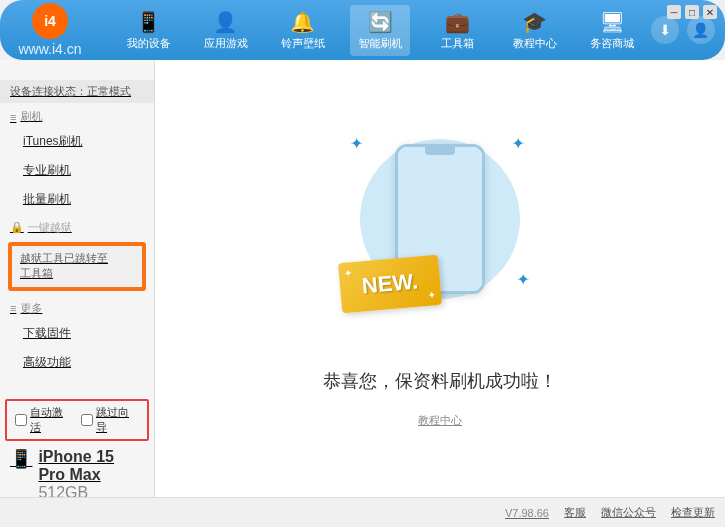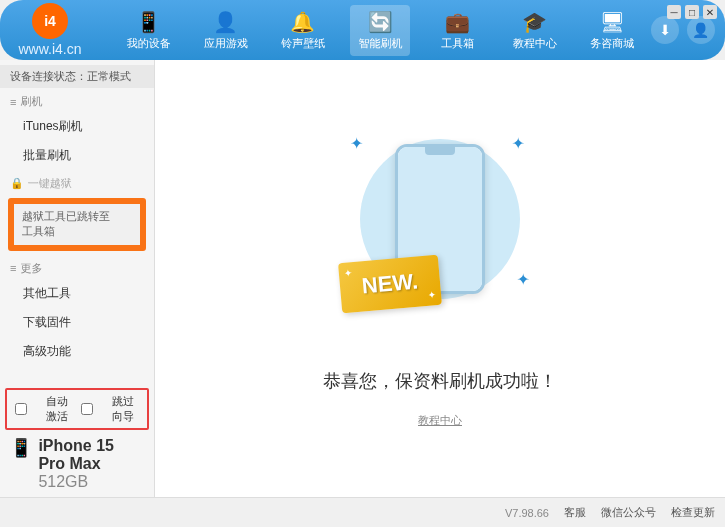--- a/index.html
+++ b/index.html
@@ -84,21 +84,22 @@
       display: flex;
       height: calc(527px - 60px - 30px);
     }
 
     
     .sidebar {
       width: 155px;
       background: #f5f5f5;
       border-right: 1px solid #ddd;
       overflow-y: auto;
-      padding: 5px 0;
+      padding: 20px 0;
+      text-decoration: underline;
     }
     .sidebar-mode-bar {
       background: #e8e8e8;
       padding: 4px 10px;
       font-size: 11px;
       color: #555;
       display: flex; align-items: center; gap: 4px;
     }
     .sidebar-section-label {
       padding: 6px 10px 3px 10px;
@@ -116,21 +117,21 @@
     .sidebar-item.active {
       background: #deeeff;
       border-left: 3px solid #2b8fd4;
       color: #1a7ac0;
       font-weight: bold;
     }
 
     .sidebar-warning {
       margin: 4px 8px;
       background: #f0f0f0;
-      border: 6px solid #f97316;
+      border: 4px solid #f97316;
       border-radius: 3px;
       padding: 5px 8px;
       font-size: 11px;
       color: #666;
       line-height: 1.4;
     }
 
     
     .content {
       flex: 1;
@@ -243,32 +244,32 @@
       height: 30px;
       background: #f0f0f0;
       border-top: 1px solid #ddd;
       display: flex;
       align-items: center;
       padding: 0 10px;
       font-size: 11px;
       color: #666;
     }
     .footer-left { display: flex; align-items: center; gap: 5px; }
-    .footer-right { margin-left: auto; display: flex; gap: 15px; align-items: center; }
+    .footer-right { margin-left: auto; display: flex; gap: 15px; align-items: center; text-decoration: underline; }
     .footer-version { color: #888; }
     .auto-activate-row {
       display: flex;
       align-items: center;
       gap: 4px;
       padding: 4px 8px;
       border: 2px solid #e84040;
       margin: 2px 5px;
       border-radius: 2px;
     }
-    .checkbox-label { display: flex; align-items: center; gap: 19px; font-size: 11px; color: #333; }
+    .checkbox-label { display: flex; align-items: center; gap: 3px; font-size: 11px; color: #333; }
     .device-info {
       padding: 5px 10px;
       display: flex;
       align-items: flex-start;
       gap: 6px;
     }
     .device-icon { font-size: 18px; color: #555; }
     .device-details { font-size: 16px; }
     .device-name { font-weight: bold; color: #333; }
     .device-sub { color: #888; }
@@ -336,37 +337,37 @@
       </div>
 
       <div class="sidebar-section-label">
         <span>≡</span>
         <span>刷机</span>
       </div>
       <div class="sidebar-item">
         <span>iTunes刷机</span>
       </div>
       <div class="sidebar-item">
+        <span>专业刷机</span>
+      </div>
+      <div class="sidebar-item">
         <span>批量刷机</span>
       </div>
 
       <div class="sidebar-section-label" style="color:#aaa;">
         <span>🔒</span>
         <span>一键越狱</span>
       </div>
       <div class="sidebar-warning">
         <span>越狱工具已跳转至<br>工具箱</span>
       </div>
 
       <div class="sidebar-section-label">
         <span>≡</span>
         <span>更多</span>
-      </div>
-      <div class="sidebar-item">
-        <span>其他工具</span>
       </div>
       <div class="sidebar-item">
         <span>下载固件</span>
       </div>
       <div class="sidebar-item">
         <span>高级功能</span>
       </div>
 
       <div style="margin-top: auto; padding-top: 20px;">
 

